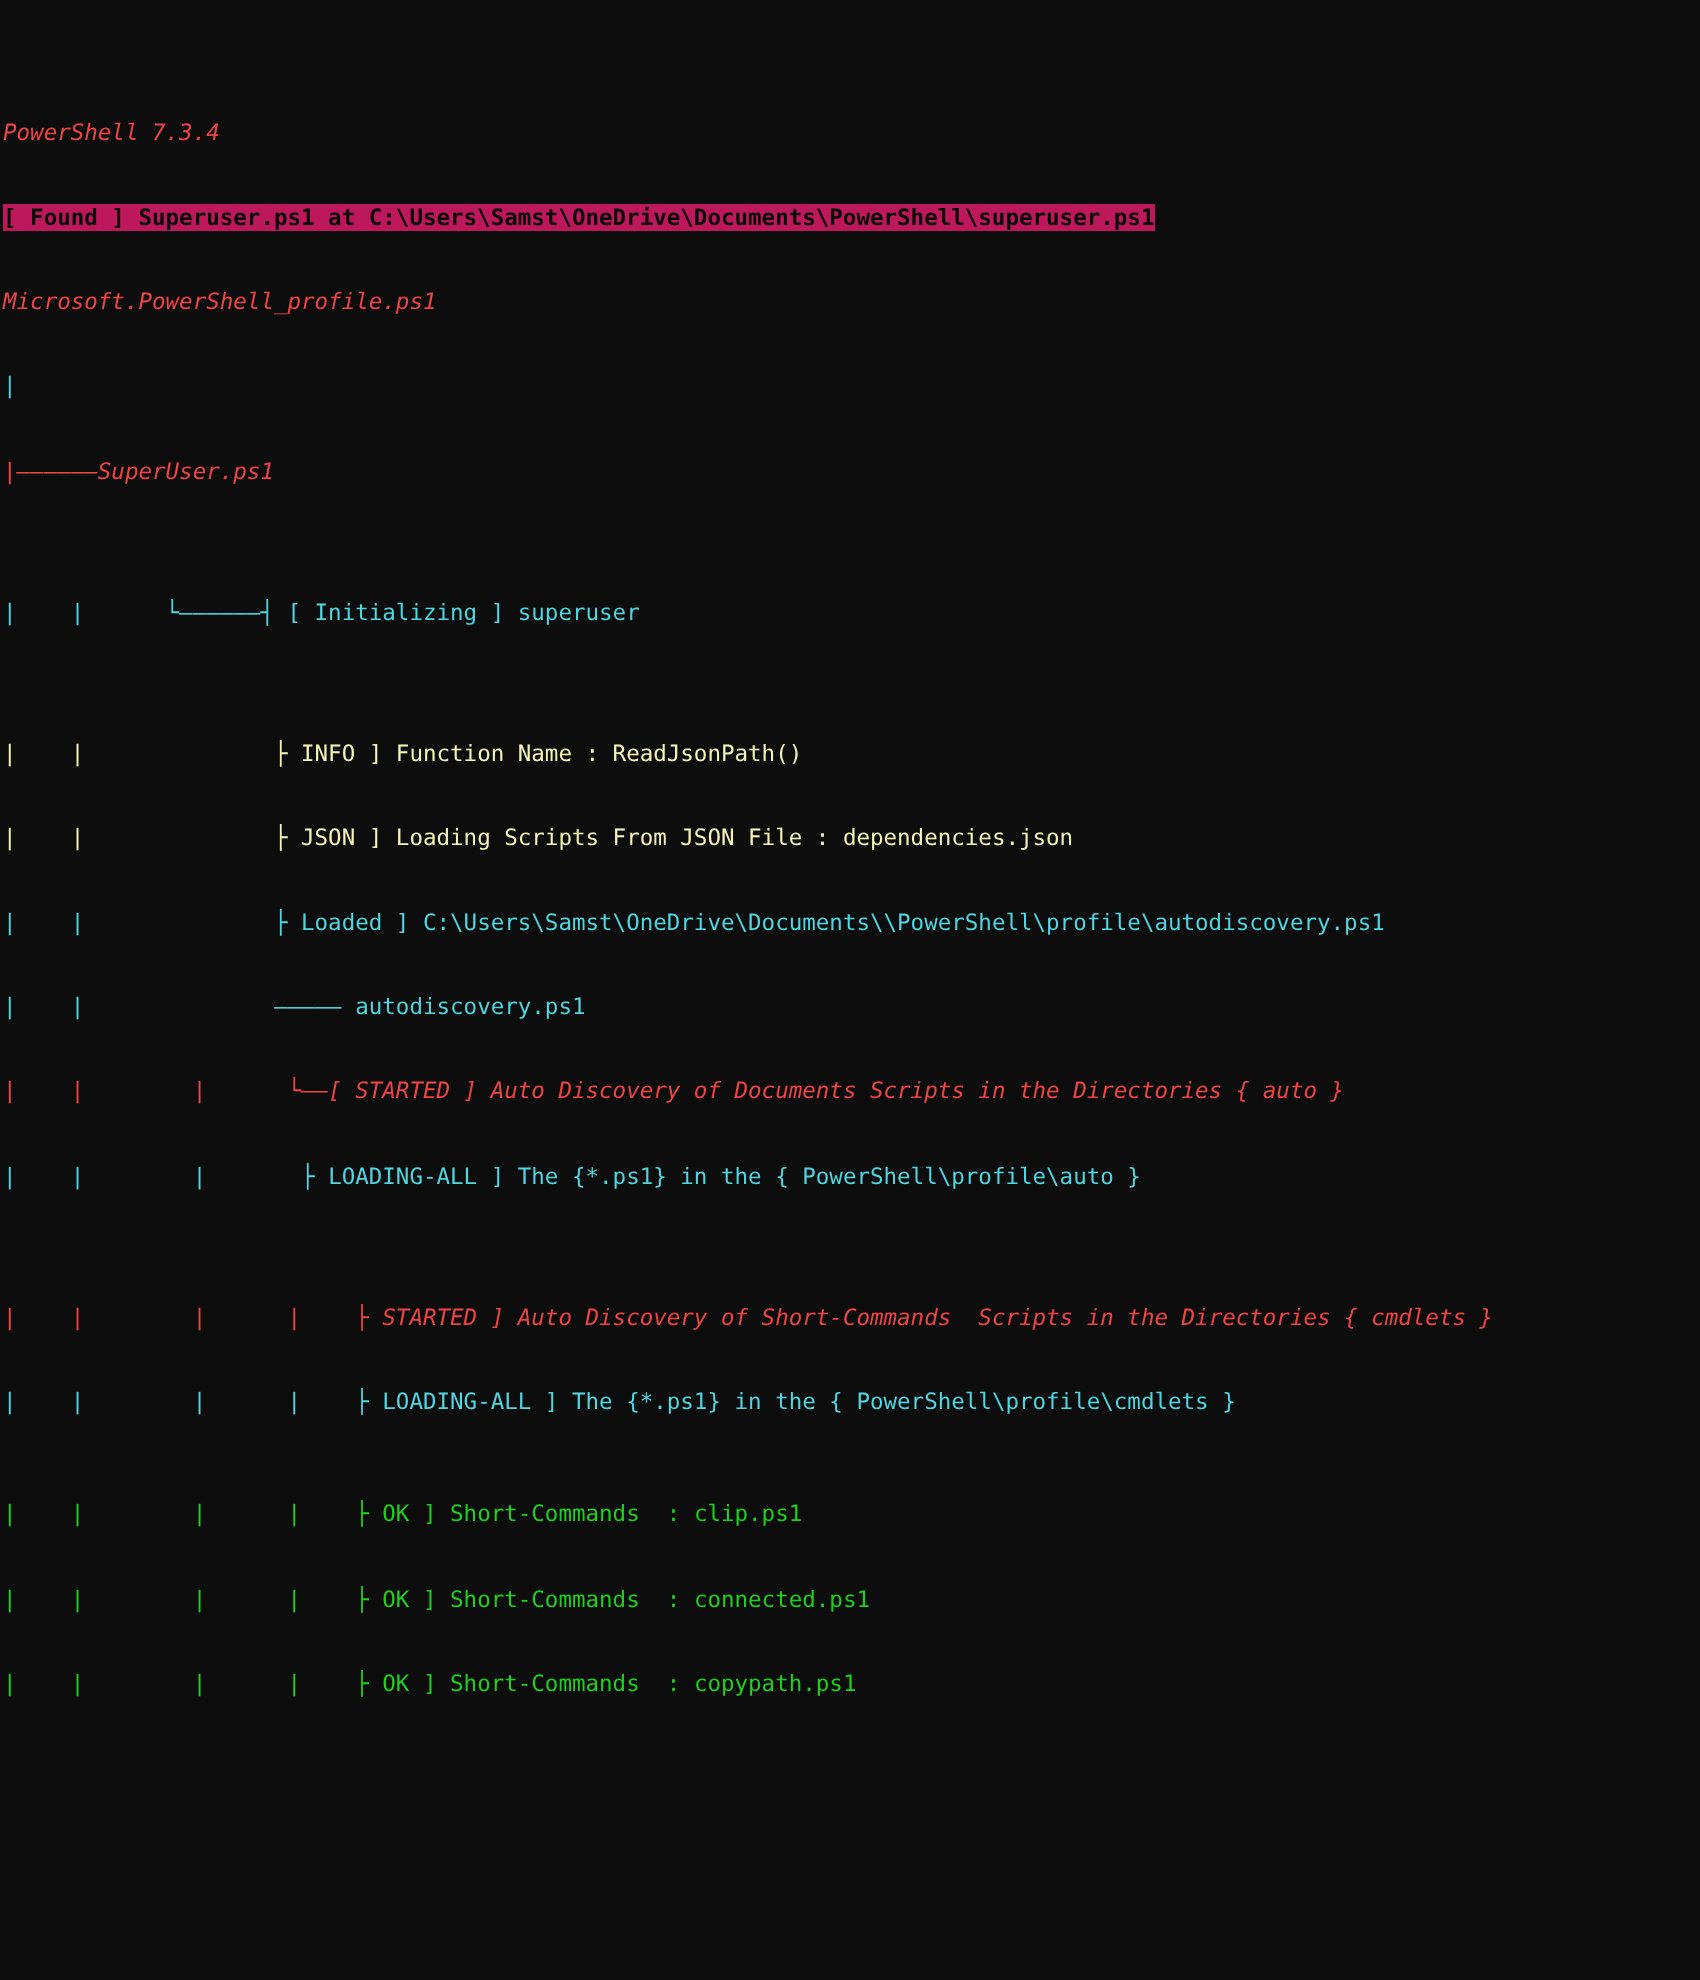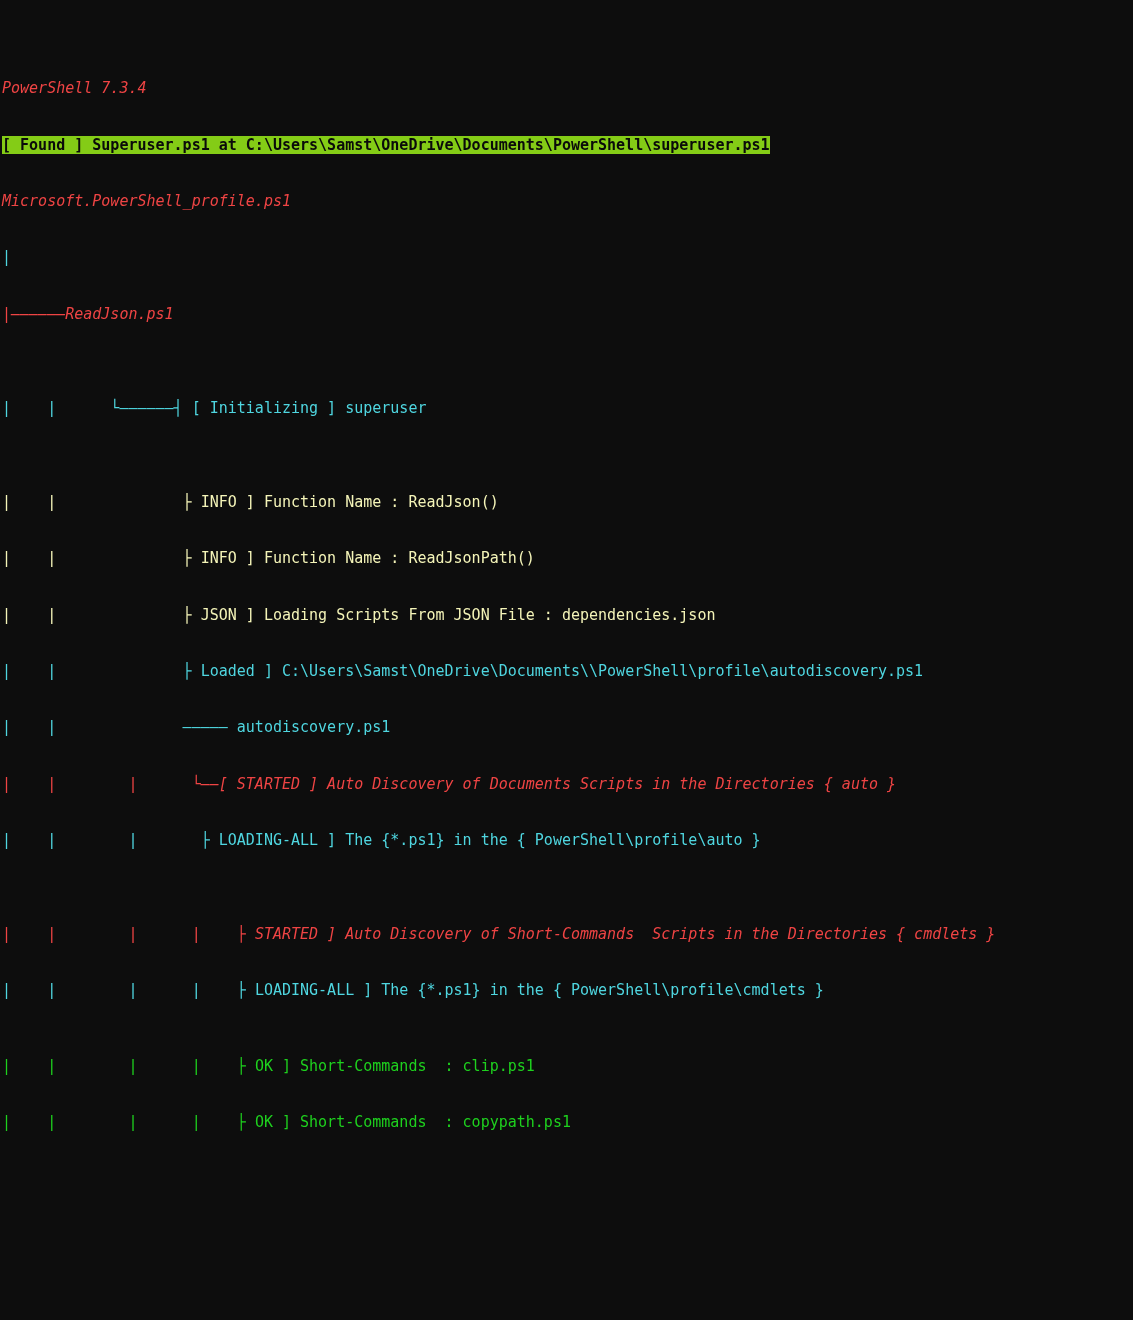--- a/index.html
+++ b/index.html
@@ -11,52 +11,52 @@
     background:#0d0d0d;
     color:#f2f2c9;
     -webkit-font-smoothing:none;
   }
   #term{padding:4px 0 0 2px;white-space:pre;}
   .ln{white-space:pre;height:18.8px;}
   .w   {color:#ef4444;font-style:italic;}
   .cr  {color:#f4f4b8;}   
   .gn  {color:#1ed11e;}   
   .cy  {color:#4fd6e0;}
-  .hl  {background:#84cc16;color:#0a0a0a;}
+  .hl  {background:#be185d;color:#0a0a0a;}
   .bold{font-weight:bold;}
 </style>
 </head>
 <body>
 
 <div id="term">
 
   
   <div class="ln"><span class="w">PowerShell 7.3.4</span></div>
   <div class="ln"><span class="hl bold">[ Found ] Superuser.ps1 at C:\Users\Samst\OneDrive\Documents\PowerShell\superuser.ps1</span></div>
   <div class="ln"><span class="w">Microsoft.PowerShell_profile.ps1</span></div>
   <div class="ln"><span class="cy">|</span></div>
-  <div class="ln"><span class="w">|——————</span><span class="w">ReadJson.ps1</span></div>
+  <div class="ln"><span class="w">|——————</span><span class="w">SuperUser.ps1</span></div>
 
   
   <div class="ln"><span class="cy">|    |      └——————┤ </span><span class="cy">[ Initializing ] superuser</span></div>
 
   
-  <div class="ln"><span class="cr">|    |              ├ </span><span class="cr">INFO ] Function Name : ReadJson()</span></div>
   <div class="ln"><span class="cr">|    |              ├ </span><span class="cr">INFO ] Function Name : ReadJsonPath()</span></div>
   <div class="ln"><span class="cr">|    |              ├ </span><span class="cr">JSON ] Loading Scripts From JSON File : dependencies.json</span></div>
   <div class="ln"><span class="cy">|    |              ├ </span><span class="cy">Loaded ] C:\Users\Samst\OneDrive\Documents\\PowerShell\profile\autodiscovery.ps1</span></div>
   <div class="ln"><span class="cy">|    |              ————— </span><span class="cy">autodiscovery.ps1</span></div>
   <div class="ln"><span class="w">|    |        |      └——</span><span class="w">[ STARTED ] Auto Discovery of Documents Scripts in the Directories { auto }</span></div>
   <div class="ln"><span class="cy">|    |        |       ├ </span><span class="cy">LOADING-ALL ] The {*.ps1} in the { PowerShell\profile\auto }</span></div>
 
   
   <div class="ln"><span class="w">|    |        |      |    ├ </span><span class="w">STARTED ] Auto Discovery of Short-Commands  Scripts in the Directories { cmdlets }</span></div>
   <div class="ln"><span class="cy">|    |        |      |    ├ </span><span class="cy">LOADING-ALL ] The {*.ps1} in the { PowerShell\profile\cmdlets }</span></div>
 
   <div class="ln"><span class="gn">|    |        |      |    ├ </span><span class="gn">OK ] Short-Commands  : </span><span class="gn">clip.ps1</span></div>
+  <div class="ln"><span class="gn">|    |        |      |    ├ </span><span class="gn">OK ] Short-Commands  : </span><span class="gn">connected.ps1</span></div>
   <div class="ln"><span class="gn">|    |        |      |    ├ </span><span class="gn">OK ] Short-Commands  : </span><span class="gn">copypath.ps1</span></div>
   
   
   
   
   
   
   
   
   

